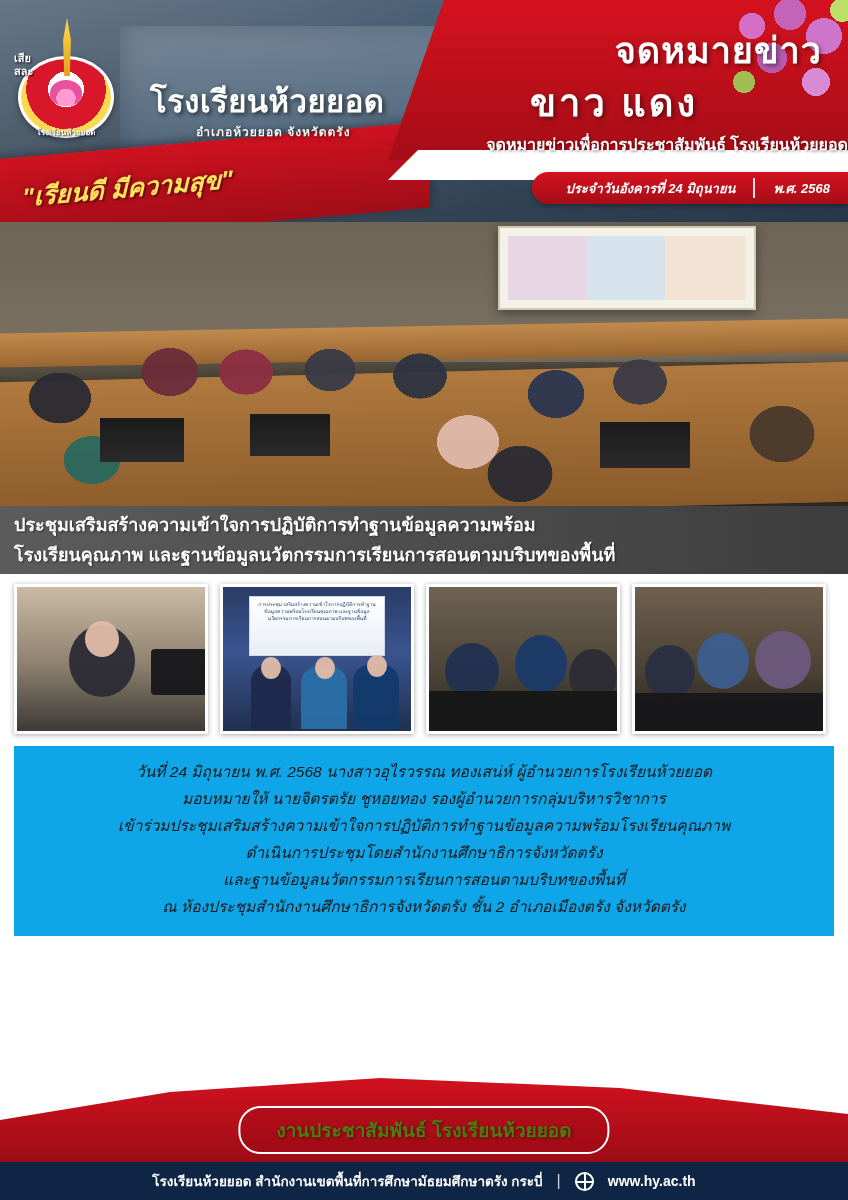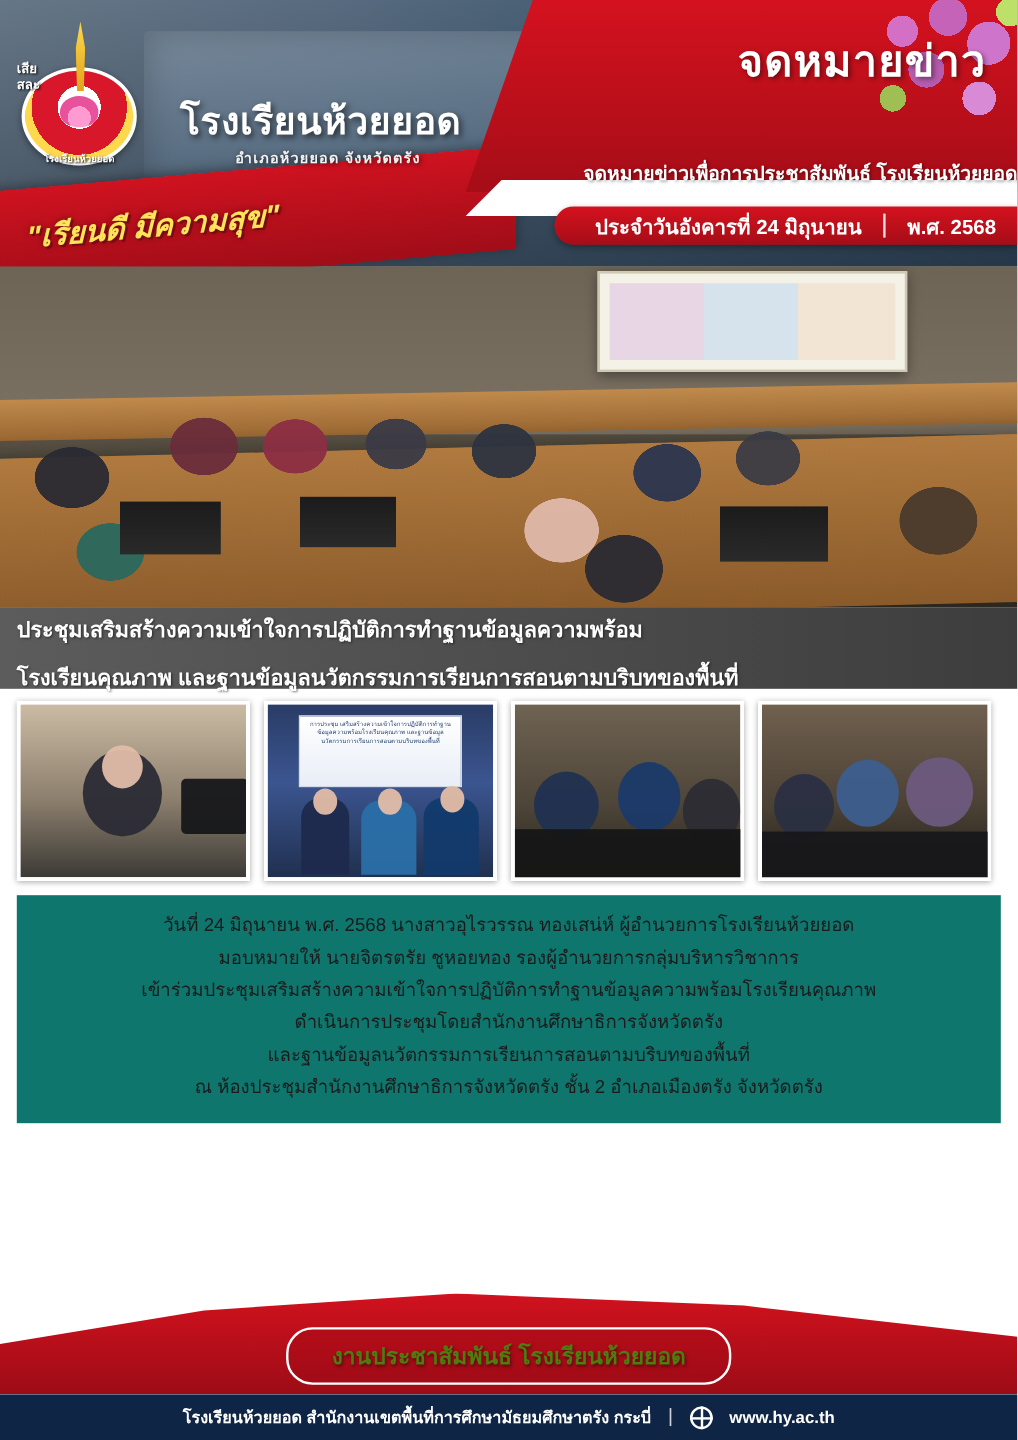--- a/index.html
+++ b/index.html
@@ -228,22 +228,23 @@
     display: flex;
     align-items: center;
     gap: 18px;
     background: linear-gradient(180deg, #d4121f 0%, #a50d17 100%);
     border-radius: 16px 0 0 16px;
     z-index: 9;
     box-shadow: 0 2px 5px rgba(0,0,0,0.35);
   }
   .date-bar span {
     color: #ffffff;
-    font-size: 17px;
-    font-weight: bold;
+    font-size: 13px;
+    font-weight: bold;
+    font-style: italic;
   }
   .date-div {
     width: 2px; height: 20px; background: #ffffff; opacity: 0.85;
   }
 
   
   .hero {
     position: relative;
     width: 848px;
     height: 284px;
@@ -316,21 +317,20 @@
     flex-direction: column;
     justify-content: center;
     padding-left: 14px;
   }
   .caption-bar .line {
     color: #ffffff;
     font-size: 18px;
     font-weight: bold;
     line-height: 30px;
     text-shadow: 1px 1px 2px rgba(0,0,0,0.5);
-    margin-top: 10px;
   }
 
   
   .gallery {
     padding: 10px 14px 0 14px;
     background: #ffffff;
   }
   .row {
     display: flex;
     gap: 12px;
@@ -380,21 +380,22 @@
     text-shadow: 1px 1px 2px #000;
     font-weight: bold;
   }
 
   
   .body-text {
     position: relative;
     margin: 4px 14px 0 14px;
     padding: 12px 10px 16px 10px;
     text-align: center;
-    background: #0f766e;
+    background: #0ea5e9;
+    font-style: italic;
   }
   .body-text p {
     font-size: 15.5px;
     color: #1b1b1b;
     line-height: 27px;
     white-space: nowrap;
   }
 
   
   .footer-wrap {
@@ -490,20 +491,21 @@
       <div class="logo-lotus"></div>
       <div class="logo-txt">โรงเรียนห้วยยอด</div>
     </div>
     <div class="logo-side">เสีย<br>สละ</div>
 
     <div class="banner-right">
       <div class="banner-red"></div>
       <div class="banner-white-swoosh"></div>
       <div class="flowers"></div>
       <div class="title-main">จดหมายข่าว</div>
+      <div class="title-sub">ขาว แดง</div>
       <div class="title-desc">จดหมายข่าวเพื่อการประชาสัมพันธ์ โรงเรียนห้วยยอด</div>
       <div class="date-bar">
         <span>ประจำวันอังคารที่ 24 มิถุนายน</span>
         <i class="date-div"></i>
         <span>พ.ศ. 2568</span>
       </div>
     </div>
   </div>
 
   <div class="hero">

